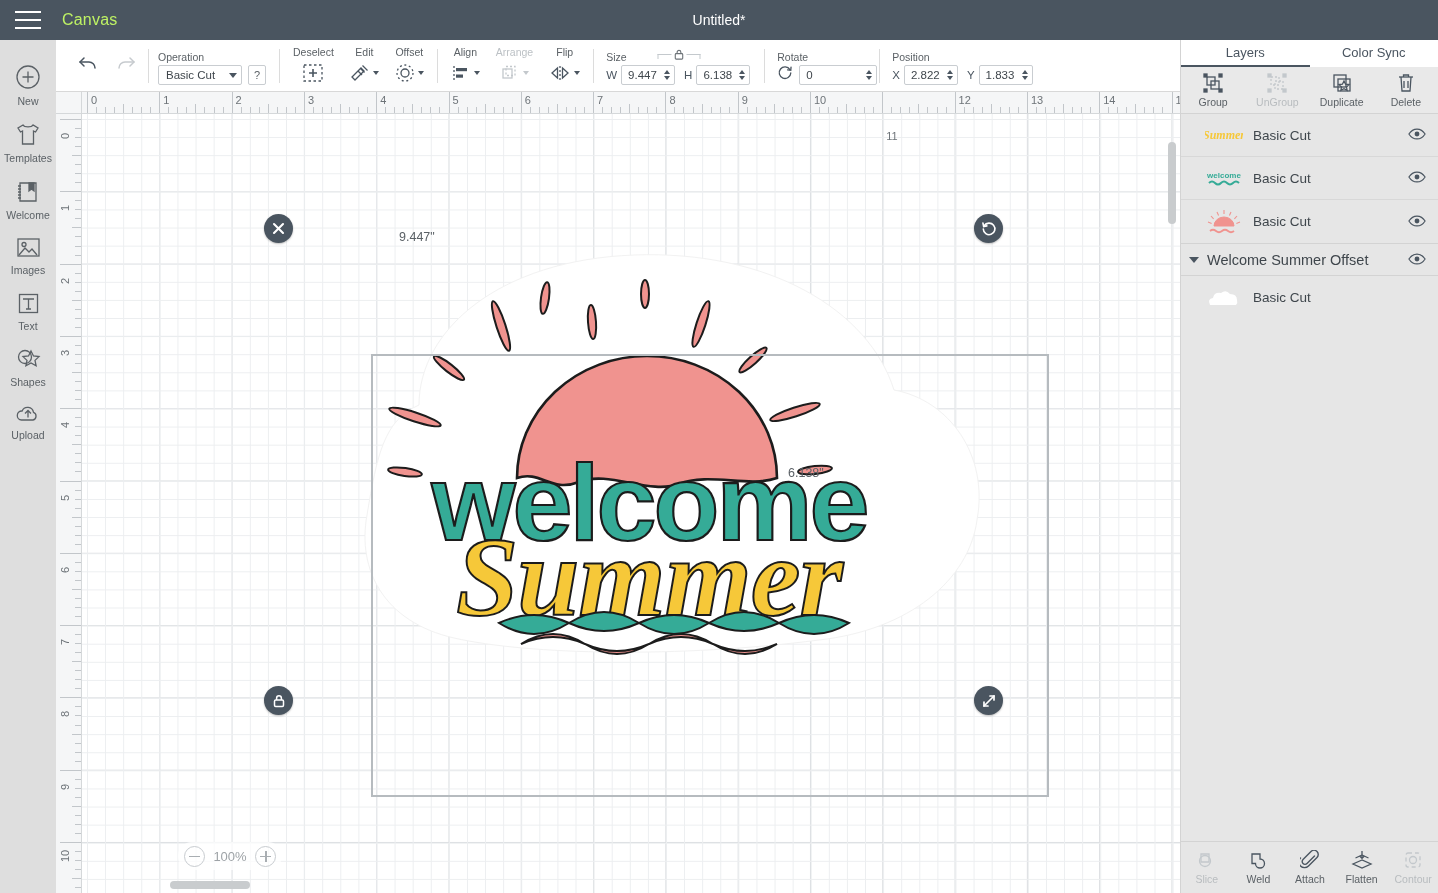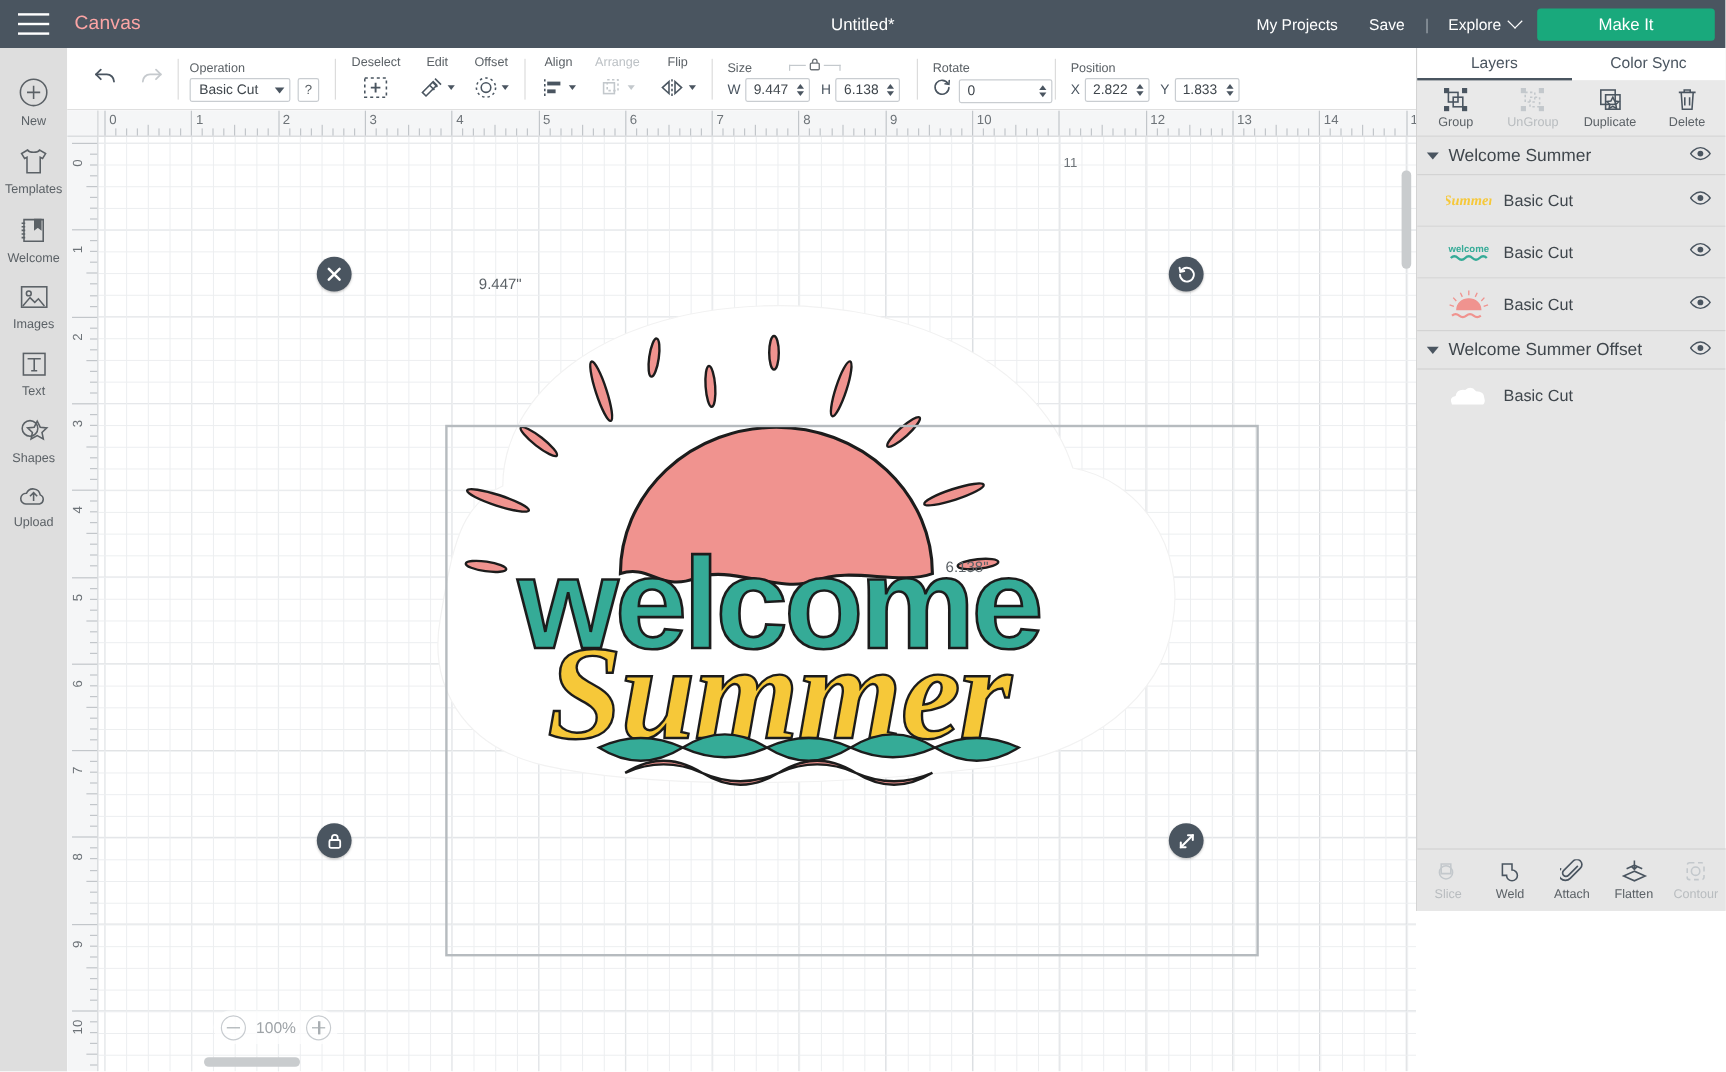--- a/index.html
+++ b/index.html
@@ -12,21 +12,21 @@
   .app { position: relative; width: 1438px; height: 893px; }
 
   
   .topbar {
     position: absolute; left: 0; top: 0; width: 1438px; height: 40px;
     background: #4a5560; display: flex; align-items: center;
   }
   .hamburger { width: 56px; height: 40px; display: flex; align-items: center; justify-content: center; cursor: pointer; }
   .hamburger span { display: block; width: 26px; height: 2px; background: #fff; margin: 3px 0; }
   .hamburger-inner { display: flex; flex-direction: column; }
-  .canvas-label { color: #fca5a5; font-size: 16px; margin-left: 6px; letter-spacing: .2px; }
+  .canvas-label { color: #bef264; font-size: 16px; margin-left: 6px; letter-spacing: .2px; }
   .doc-title {
     position: absolute; left: 0; right: 0; text-align: center;
     color: #fff; font-size: 14px; pointer-events: none;
   }
   .top-right { margin-left: auto; display: flex; align-items: center; gap: 0; padding-right: 9px; }
   .top-link { color: #fff; font-size: 13px; padding: 0 13px; cursor: pointer; white-space: nowrap; }
   .top-sep { color: #9aa3ab; font-size: 13px; padding: 0 4px; }
   .explore-wrap { display: flex; align-items: center; gap: 7px; padding: 0 14px 0 12px; cursor: pointer; }
   .chev { width: 9px; height: 9px; border-right: 1.6px solid #fff; border-bottom: 1.6px solid #fff; transform: rotate(45deg) translate(-2px,-2px); }
   .makeit {
@@ -137,21 +137,21 @@
   }
   .zbtn { width: 21px; height: 21px; border-radius: 50%; border: 1px solid #c8ccd0; background: transparent; cursor: pointer; position: relative; }
   .zbtn::before { content:''; position:absolute; left:4px; top:9px; width:11px; height:1.5px; background:#a9aeb2; }
   .zbtn.plus::after { content:''; position:absolute; left:9px; top:4px; width:1.5px; height:11px; background:#a9aeb2; }
   .zlevel { font-size: 13px; color: #9ea3a7; min-width: 38px; text-align: center; }
   .hscroll { position: absolute; left: 88px; bottom: 4px; width: 80px; height: 8px; border-radius: 4px; background: #c9ccce; cursor: pointer; }
   .vscroll { position: absolute; right: 4px; top: 28px; width: 8px; height: 82px; border-radius: 4px; background: #c9ccce; cursor: pointer; }
 
   
   .rpanel {
-    position: absolute; left: 1180px; top: 40px; width: 258px; height: 719px;
+    position: absolute; left: 1180px; top: 40px; width: 258px; height: 853px;
     background: #e6e6e6; border-left: 1px solid #d3d3d3;
   }
   .rtabs { display: flex; height: 27px; background: #fff; }
   .rtab {
     flex: 1; display: flex; align-items: center; justify-content: center;
     font-size: 13px; color: #4a5560; cursor: pointer; border-bottom: 2px solid transparent;
   }
   .rtab.active { border-bottom-color: #4a5560; }
   .rtools { display: flex; height: 47px; background: #e9e9e9; border-bottom: 1px solid #d3d3d3; }
   .rtool { flex: 1; display: flex; flex-direction: column; align-items: center; justify-content: center; cursor: pointer; gap: 2px; }
@@ -199,30 +199,20 @@
   <div class="topbar">
     <div class="hamburger">
       <div class="hamburger-inner">
           <span></span>
           <span></span>
           <span></span>
         </div>
     </div>
     <div class="canvas-label">Canvas</div>
     <div class="doc-title">Untitled*</div>
-    <div class="top-right">
-      <div class="top-link">My Projects</div>
-      <div class="top-link">Save</div>
-      <div class="top-sep">|</div>
-      <div class="explore-wrap">
-        <span class="top-link" style="padding:0">Explore</span>
-        <span class="chev"></span>
-      </div>
-      <button class="makeit">Make It</button>
-    </div>
   </div>
 
   <div class="rail">
     <div class="rail-item">
       <span>
         <svg width="28" height="28" viewBox="0 0 28 28" fill="none" stroke="#5b6166" stroke-width="1.3">
           <circle cx="14" cy="14" r="11"></circle>
             <path d="M14 8.5v11M8.5 14h11"></path>
         </svg>
       </span>
@@ -825,30 +815,20 @@
           <path d="M3 5h14"></path>
             <path d="M5 5l1 14h8l1-14"></path>
             <path d="M8 9v7M12 9v7"></path>
             <path d="M7.5 5V3h5v2"></path>
         </svg>
         <span class="rtool-label">Delete</span>
       </div>
     </div>
 
     <div class="layer-group">
-      <div class="grp-head">
-        <span class="caret"></span>
-        <span class="grp-title">Welcome Summer</span>
-        <span class="eye">
-          <svg width="18" height="12" viewBox="0 0 20 13" fill="none" stroke="#4a5560" stroke-width="1.3">
-            <path d="M1 6.5S4.5 1 10 1s9 5.5 9 5.5-3.5 5.5-9 5.5-9-5.5-9-5.5z"></path>
-            <circle cx="10" cy="6.5" r="2.7" fill="#4a5560" stroke="none"></circle>
-          </svg>
-        </span>
-      </div>
 
       <div class="layer-row">
         <span class="thumb">
           <svg width="38" height="16" viewBox="0 0 38 16">
             <text x="19" y="12" text-anchor="middle" font-family="'Liberation Serif', serif" font-style="italic" font-weight="bold" font-size="12" fill="#f6c839">Summer</text>
           </svg>
         </span>
         <span class="layer-name">Basic Cut</span>
         <span class="eye">
           <svg width="18" height="12" viewBox="0 0 20 13" fill="none" stroke="#4a5560" stroke-width="1.3">

